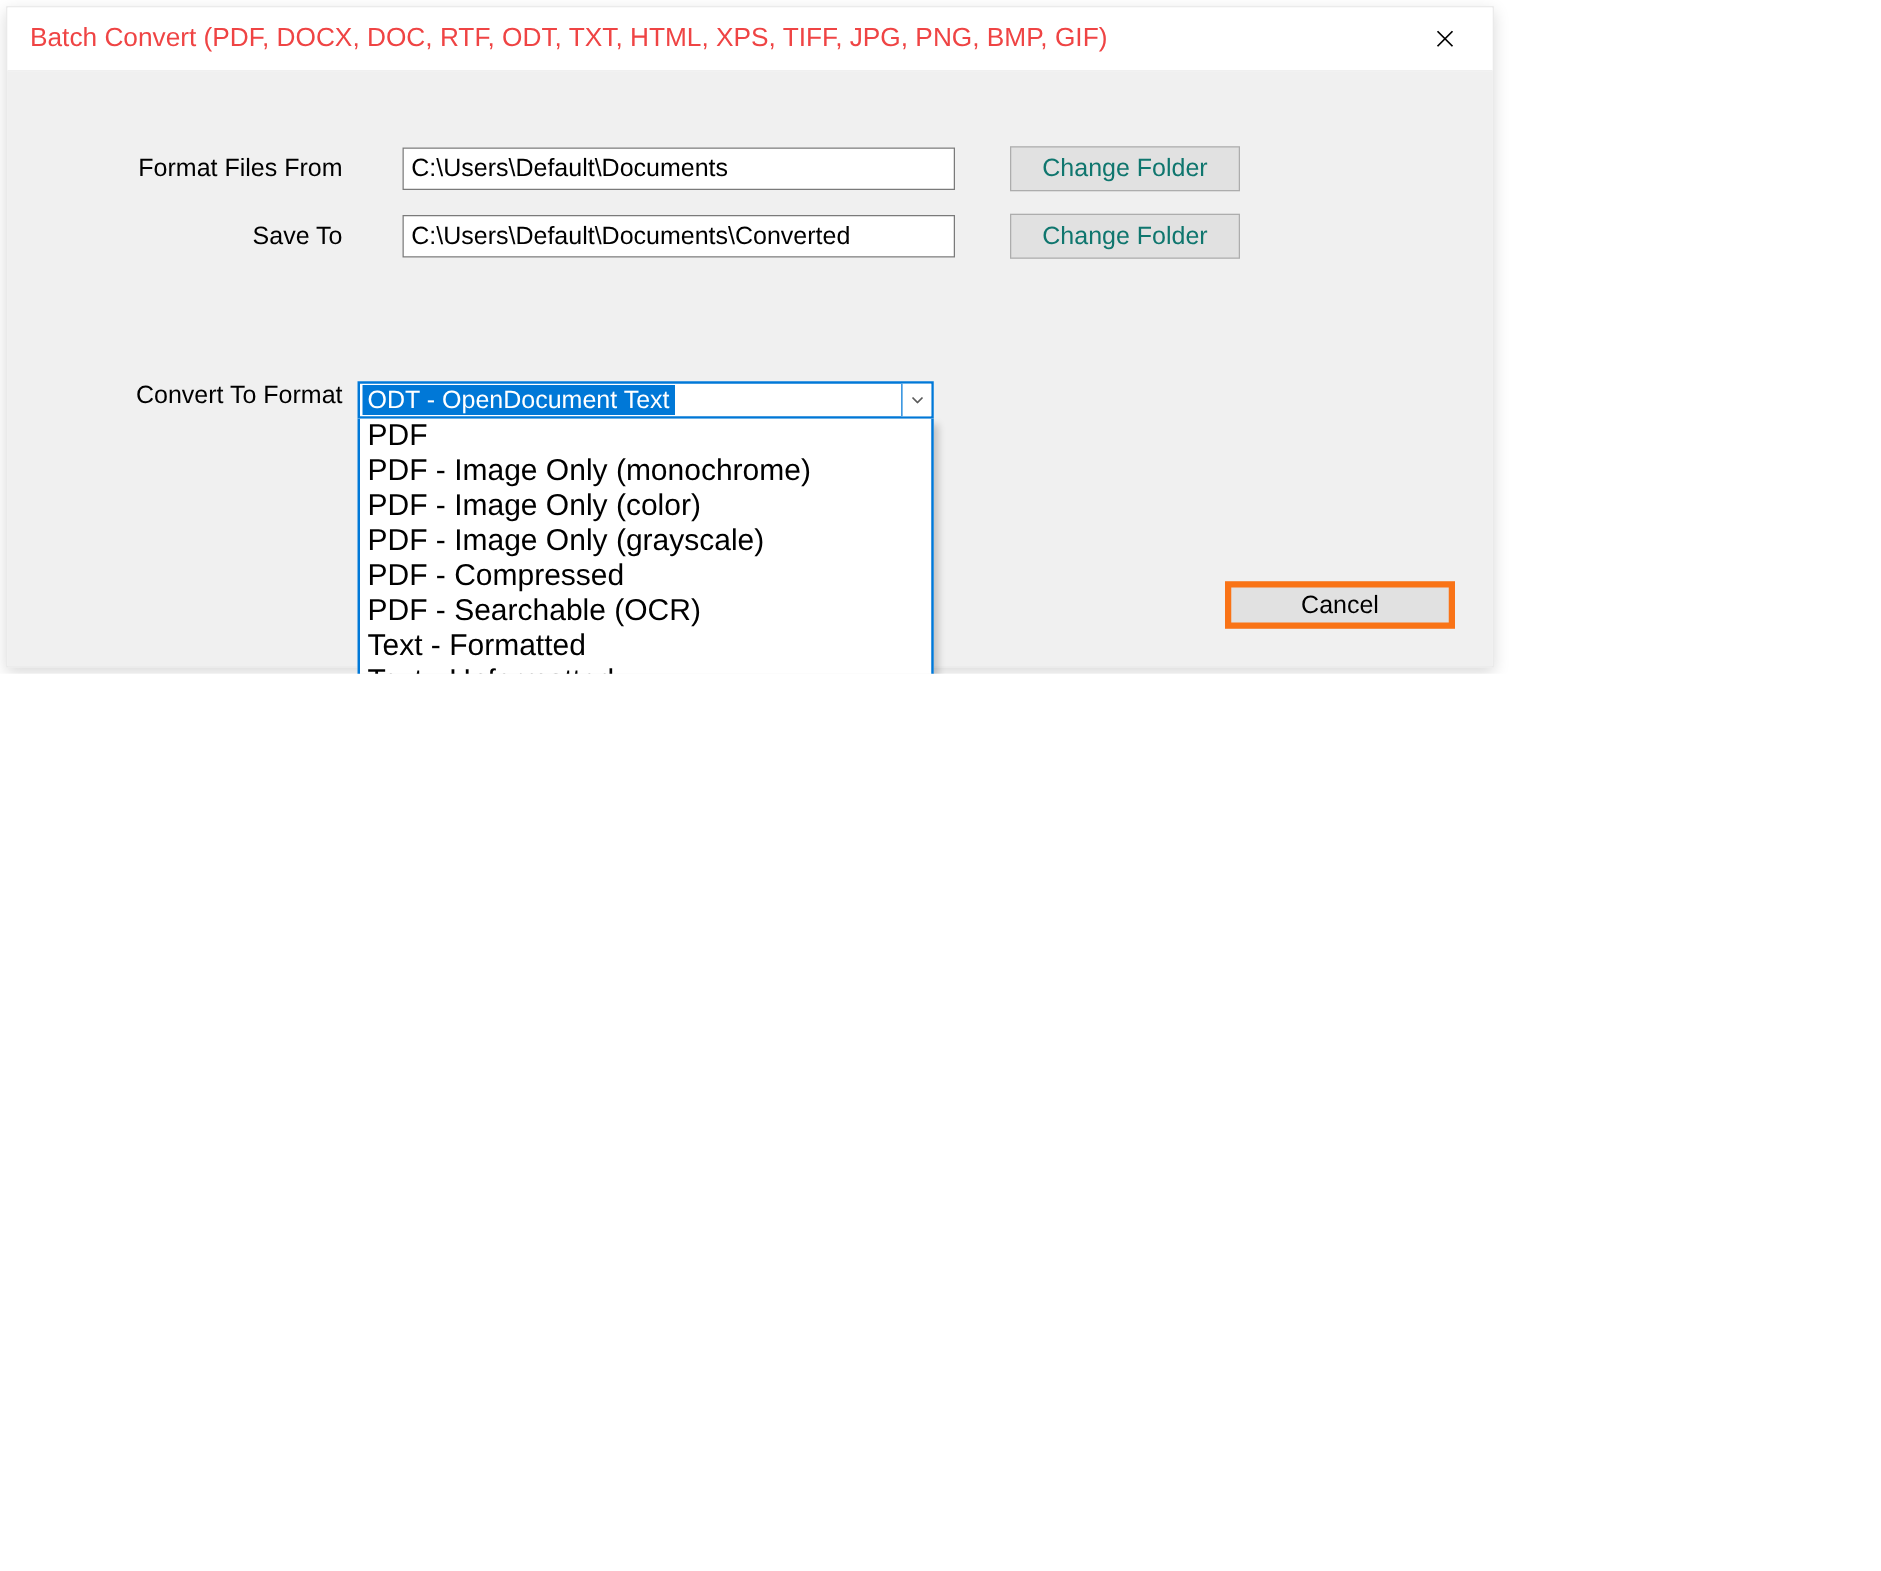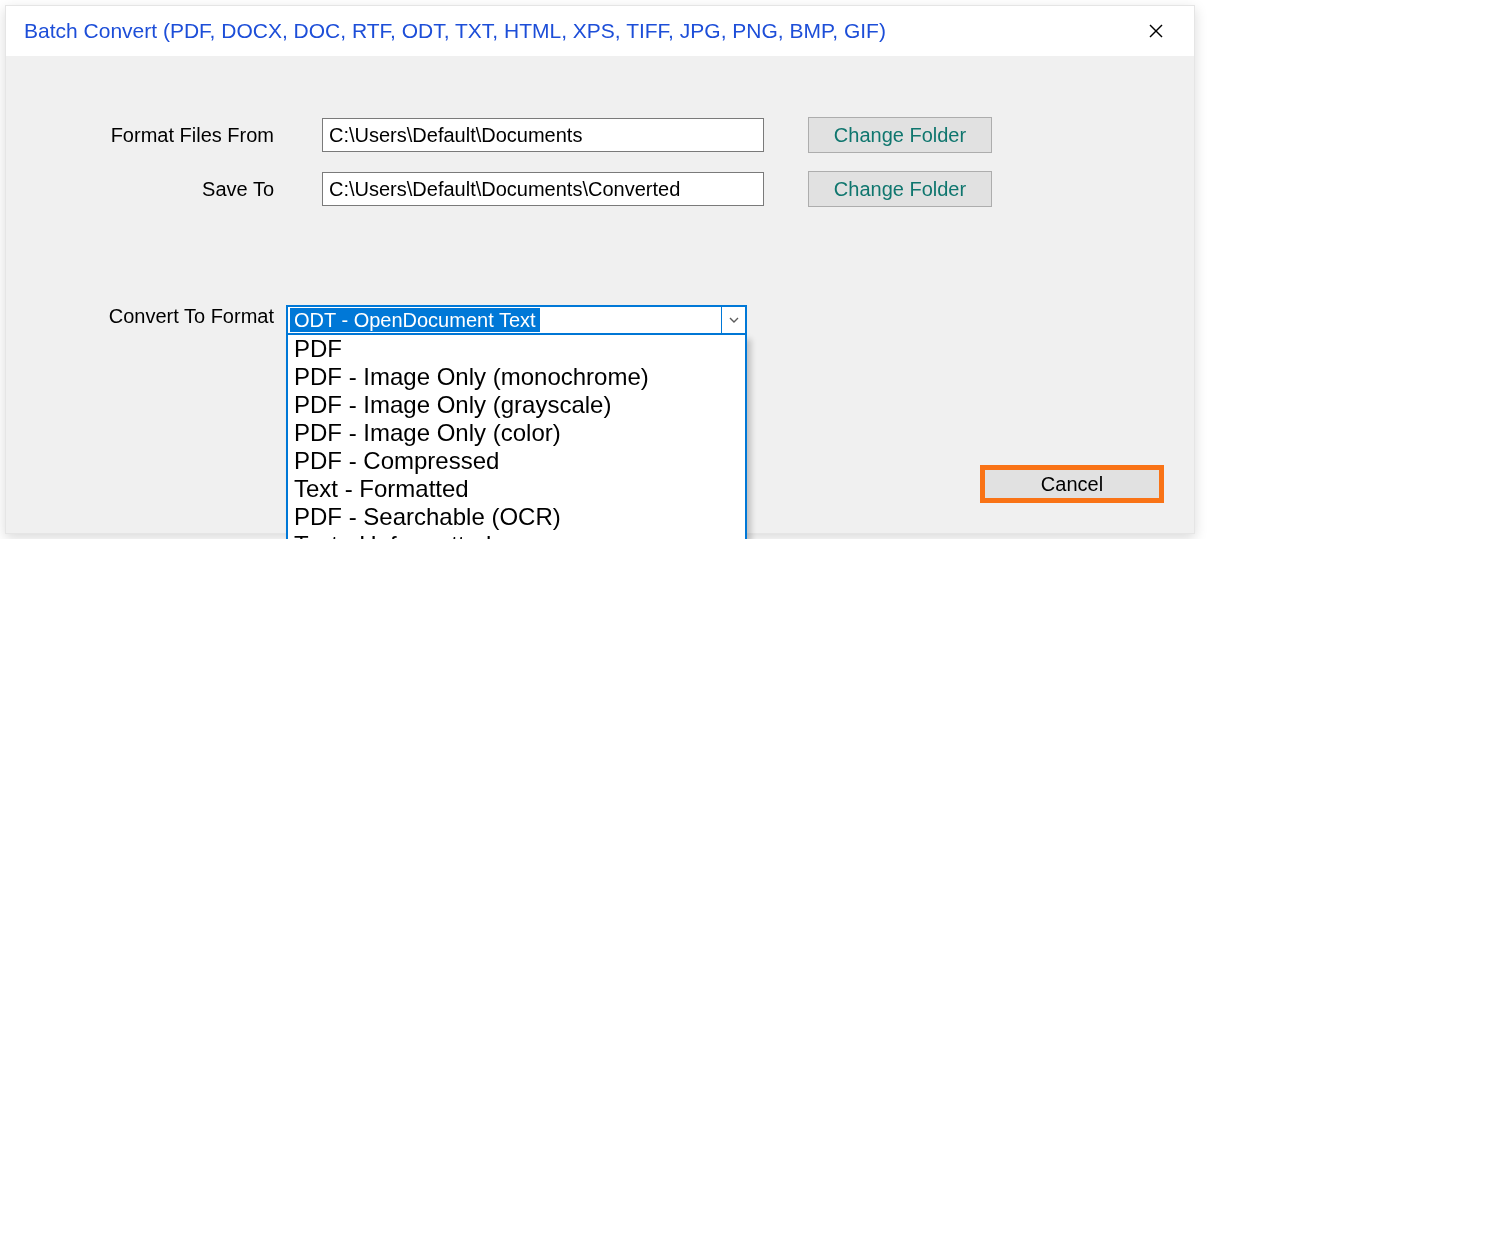--- a/index.html
+++ b/index.html
@@ -24,21 +24,21 @@
     .titlebar {
       display: flex;
       align-items: center;
       justify-content: space-between;
       padding: 10px 18px 10px 18px;
       background: #ffffff;
       border-bottom: 1px solid #f0f0f0;
     }
     .title-text {
       font-size: 21px;
-      color: #1d4ed8;
+      color: #ef4444;
     }
     .close-btn {
       width: 40px;
       height: 30px;
       display: flex;
       align-items: center;
       justify-content: center;
       cursor: pointer;
       font-size: 18px;
       color: #000;
@@ -223,25 +223,25 @@
           <div class="combo-arrow">
             <svg viewBox="0 0 10 6">
               <polyline points="1,1 5,5 9,1" fill="none" stroke="#5b5b5b" stroke-width="1.4"></polyline>
             </svg>
           </div>
         </div>
         <div class="dropdown-list" id="dropdown-list">
 
         <div class="dropdown-item">PDF</div>
             <div class="dropdown-item">PDF - Image Only (monochrome)</div>
+            <div class="dropdown-item">PDF - Image Only (color)</div>
             <div class="dropdown-item">PDF - Image Only (grayscale)</div>
-            <div class="dropdown-item">PDF - Image Only (color)</div>
             <div class="dropdown-item">PDF - Compressed</div>
+            <div class="dropdown-item">PDF - Searchable (OCR)</div>
             <div class="dropdown-item">Text - Formatted</div>
-            <div class="dropdown-item">PDF - Searchable (OCR)</div>
             <div class="dropdown-item">Text - Unformatted</div>
             <div class="dropdown-item">Text with OCR - Formatted</div>
             <div class="dropdown-item">Text with OCR - Unformatted</div>
             <div class="dropdown-item">JPG - Grayscale</div>
             <div class="dropdown-item">JPG - Color</div>
             <div class="dropdown-item">TIFF - Monochrome</div>
             <div class="dropdown-item">TIFF - Grayscale</div>
             <div class="dropdown-item">TIFF - Color</div>
             <div class="dropdown-item">PNG - Grayscale</div>
             <div class="dropdown-item">PNG - Color</div>

